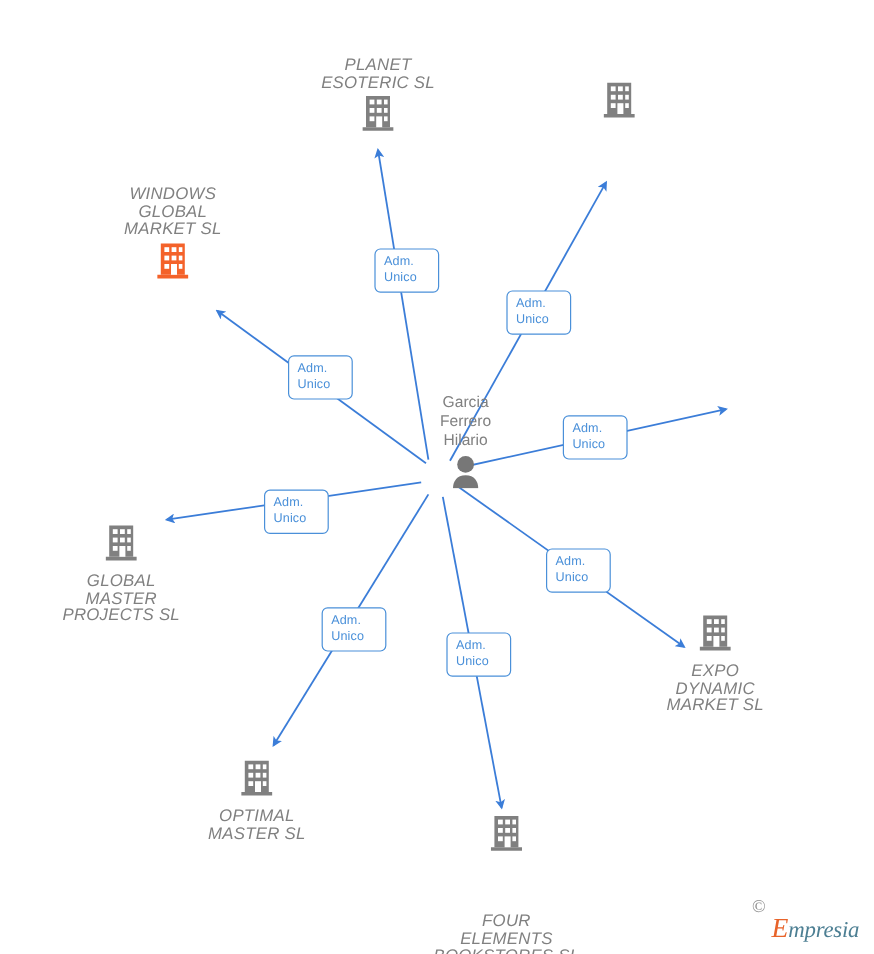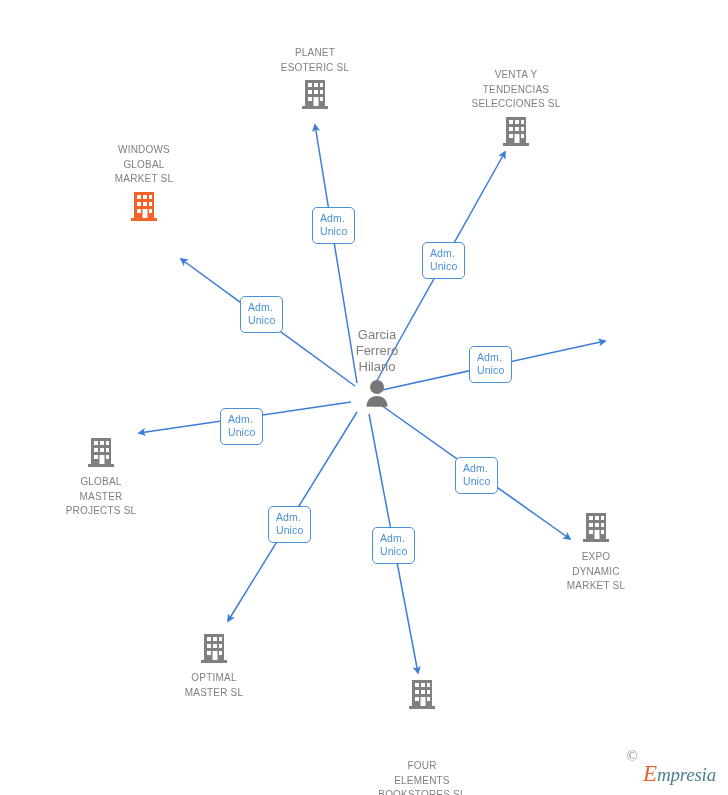--- a/index.html
+++ b/index.html
@@ -26,46 +26,47 @@
   }
   .node {
     position: absolute;
     display: flex;
     flex-direction: column;
     align-items: center;
     width: 160px;
     margin-left: -80px;
   }
   .node .caption {
-    font-size: 10px;
+    font-size: 14px;
     line-height: 14.5px;
     color: #808080;
     text-align: center;
     letter-spacing: 0.2px;
     white-space: pre-line;
+    font-style: italic;
   }
   .node.below .caption { order: 2; margin-top: 3px; }
   .node.above .caption { order: 0; margin-bottom: 4px; }
   .node .glyph { order: 1; }
   .person-caption {
     font-size: 13px;
     line-height: 16px;
     color: #808080;
     text-align: center;
   }
   .edge-label {
     position: absolute;
     box-sizing: border-box;
     border: 1.3px solid #4a90d9;
     border-radius: 5px;
     background: #ffffff;
     color: #4a90d9;
     font-size: 10.5px;
     line-height: 13px;
-    padding: 4px 7px 5px 7px;
+    padding: 4px 18px 5px 7px;
     text-align: left;
     white-space: pre-line;
     letter-spacing: 0.1px;
   }
   .watermark {
     position: absolute;
     right: 12px;
     bottom: 8px;
     display: flex;
     align-items: center;
@@ -106,21 +107,21 @@
       <path d="M 357 383 L 315 125"></path>
       <path d="M 375 384 L 505 152"></path>
       <path d="M 382 390 L 605 341"></path>
       <path d="M 381 405 L 570 539"></path>
       <path d="M 369 414 L 418 673"></path>
       <path d="M 357 412 L 228 621"></path>
       <path d="M 351 402 L 139 433"></path>
     </g>
   </svg>
 
-  <div class="node above" style="left:144px; top:143px;">
+  <div class="node above" style="left:144px; top:154px;">
     <div class="caption">WINDOWS
 GLOBAL
 MARKET  SL</div>
     <div class="glyph">
       <svg width="26" height="31" viewBox="0 0 26 31" aria-hidden="true">
         <g fill="#f4622a">
           <path d="M3 1 h20 v26 h-20 z"></path>
           <path d="M0 27 h26 v3 h-26 z"></path>
         </g>
         <g fill="#ffffff">
@@ -156,23 +157,20 @@
           <rect x="18" y="11" width="3" height="4"></rect>
           <rect x="6" y="18" width="4" height="4"></rect>
           <rect x="18" y="18" width="3" height="4"></rect>
           <rect x="11.5" y="18" width="5" height="9"></rect>
         </g>
       </svg>
     </div>
   </div>
 
   <div class="node above" style="left:516px; top:68px;">
-    <div class="caption">VENTA Y
-TENDENCIAS
-SELECCIONES SL</div>
     <div class="glyph">
       <svg width="26" height="31" viewBox="0 0 26 31" aria-hidden="true">
         <g fill="#808080">
           <path d="M3 1 h20 v26 h-20 z"></path>
           <path d="M0 27 h26 v3 h-26 z"></path>
         </g>
         <g fill="#ffffff">
           <rect x="6" y="4" width="4" height="4"></rect>
           <rect x="12" y="4" width="4" height="4"></rect>
           <rect x="18" y="4" width="3" height="4"></rect>
@@ -280,21 +278,21 @@
           <rect x="18" y="18" width="3" height="4"></rect>
           <rect x="11.5" y="18" width="5" height="9"></rect>
         </g>
       </svg>
     </div>
     <div class="caption">GLOBAL
 MASTER
 PROJECTS  SL</div>
   </div>
 
-  <div class="node above" style="left:377px; top:327px;">
+  <div class="node above" style="left:388px; top:327px;">
     <div class="person-caption" style="white-space: pre-line; margin-bottom: 4px;">Garcia
 Ferrero
 Hilario</div>
     <div class="glyph">
       <svg width="26" height="28" viewBox="0 0 26 28" aria-hidden="true">
         <circle cx="13" cy="8" r="7" fill="#777777"></circle>
         <path d="M13 17 c-7.4 0 -10.5 5.2 -10.5 10.8 h21 c0 -5.6 -3.1 -10.8 -10.5 -10.8 z" fill="#777777"></path>
       </svg>
     </div>
   </div>

